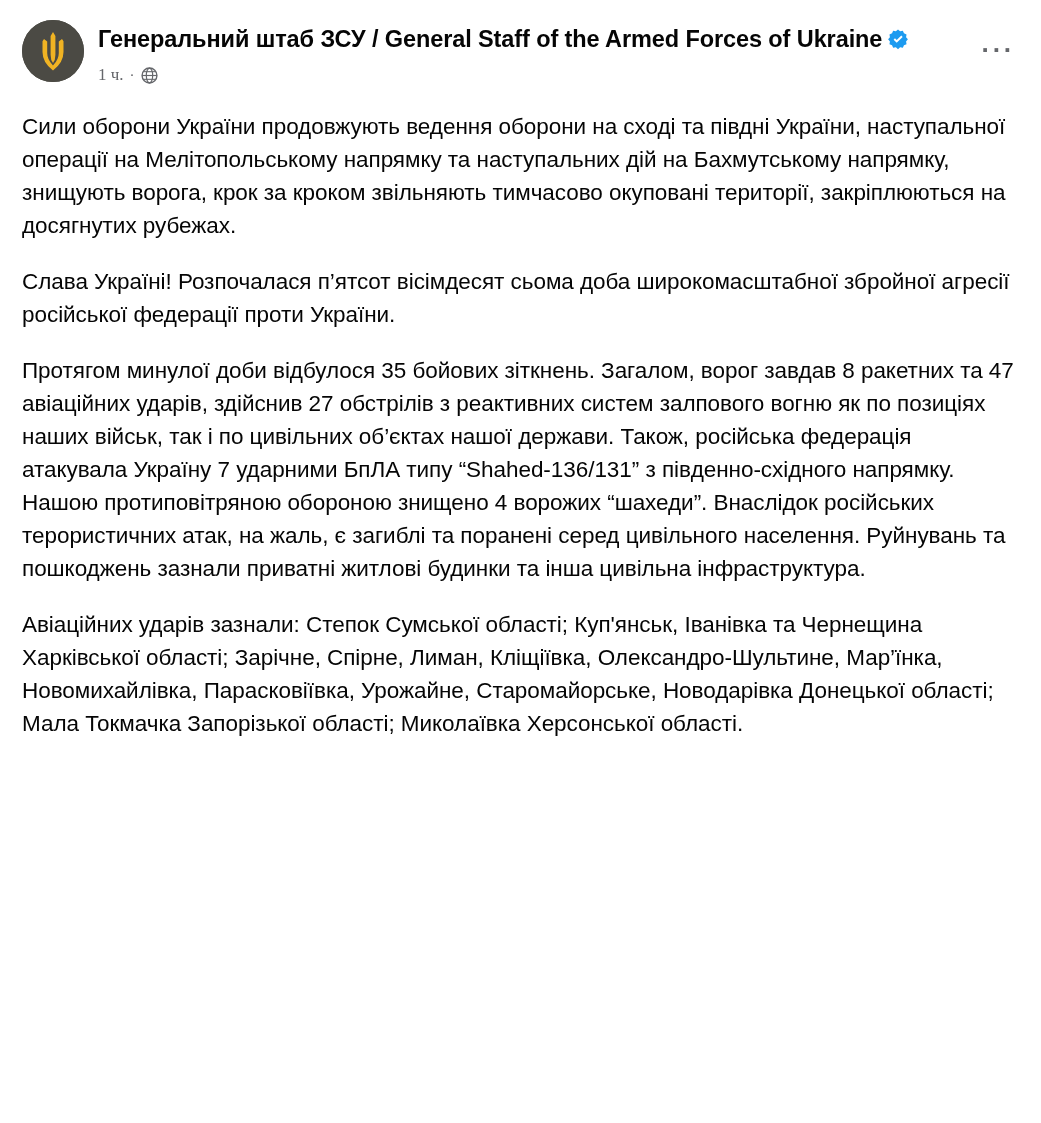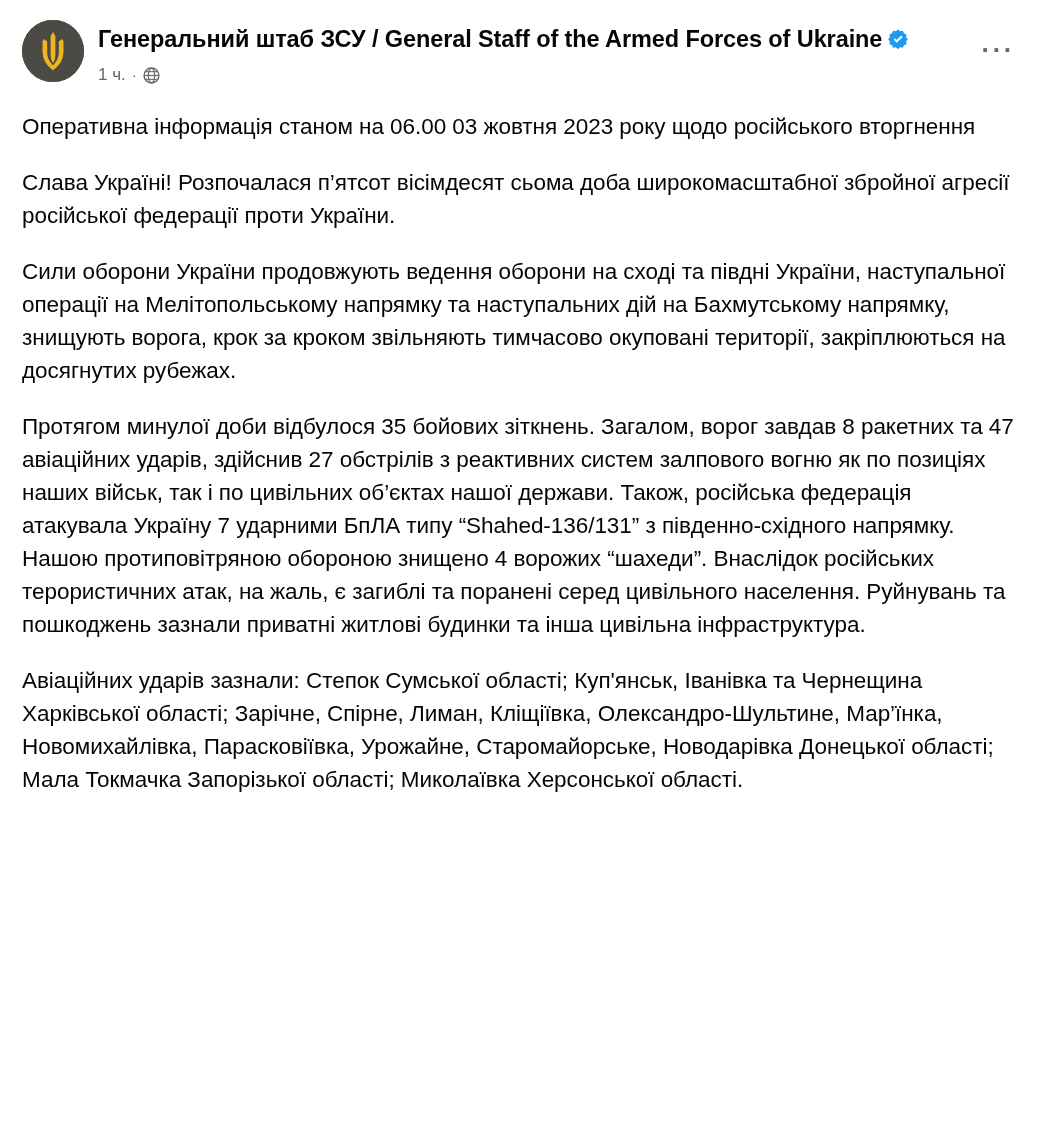--- a/index.html
+++ b/index.html
@@ -56,20 +56,21 @@
     margin-left: 5px;
   }
   .meta-row {
     display: flex;
     align-items: center;
     gap: 6px;
     margin-top: 6px;
     color: #65676b;
     font-size: 17px;
     line-height: 22px;
+    font-family: Liberation Serif, serif;
   }
   .meta-dot {
     color: #65676b;
     font-size: 15px;
     line-height: 22px;
   }
   .globe-icon {
     display: inline-flex;
     align-items: center;
     justify-content: center;
@@ -137,20 +138,19 @@
             <line x1="2.2" y1="11.6" x2="13.8" y2="11.6" stroke="#65676b" stroke-width="1"></line>
           </svg>
         </span>
       </div>
     </div>
   </div>
 
   <div class="more-menu">···</div>
 
   <div class="post-body">
-    <p>Оперативна інформація станом на 06.00 03 жовтня 2023 року щодо російського вторгнення</p>
+    <p>Сили оборони України продовжують ведення оборони на сході та півдні України, наступальної операції на Мелітопольському напрямку та наступальних дій на Бахмутському напрямку, знищують ворога, крок за кроком звільняють тимчасово окуповані території, закріплюються на досягнутих рубежах.</p>
     <p>Слава Україні! Розпочалася п’ятсот вісімдесят сьома доба широкомасштабної збройної агресії російської федерації проти України.</p>
-    <p>Сили оборони України продовжують ведення оборони на сході та півдні України, наступальної операції на Мелітопольському напрямку та наступальних дій на Бахмутському напрямку, знищують ворога, крок за кроком звільняють тимчасово окуповані території, закріплюються на досягнутих рубежах.</p>
     <p>Протягом минулої доби відбулося 35 бойових зіткнень. Загалом, ворог завдав 8 ракетних та 47 авіаційних ударів, здійснив 27 обстрілів з реактивних систем залпового вогню як по позиціях наших військ, так і по цивільних об’єктах нашої держави. Також, російська федерація атакувала Україну 7 ударними БпЛА типу “Shahed-136/131” з південно-східного напрямку. Нашою протиповітряною обороною знищено 4 ворожих “шахеди”. Внаслідок російських терористичних атак, на жаль, є загиблі та поранені серед цивільного населення. Руйнувань та пошкоджень зазнали приватні житлові будинки та інша цивільна інфраструктура.</p>
     <p>Авіаційних ударів зазнали: Степок Сумської області; Куп'янськ, Іванівка та Чернещина Харківської області; Зарічне, Спірне, Лиман, Кліщіївка, Олександро-Шультине, Мар’їнка, Новомихайлівка, Парасковіївка, Урожайне, Старомайорське, Новодарівка Донецької області; Мала Токмачка Запорізької області; Миколаївка Херсонської області.</p>
   </div>
 
 </div>
 
 </body></html>

